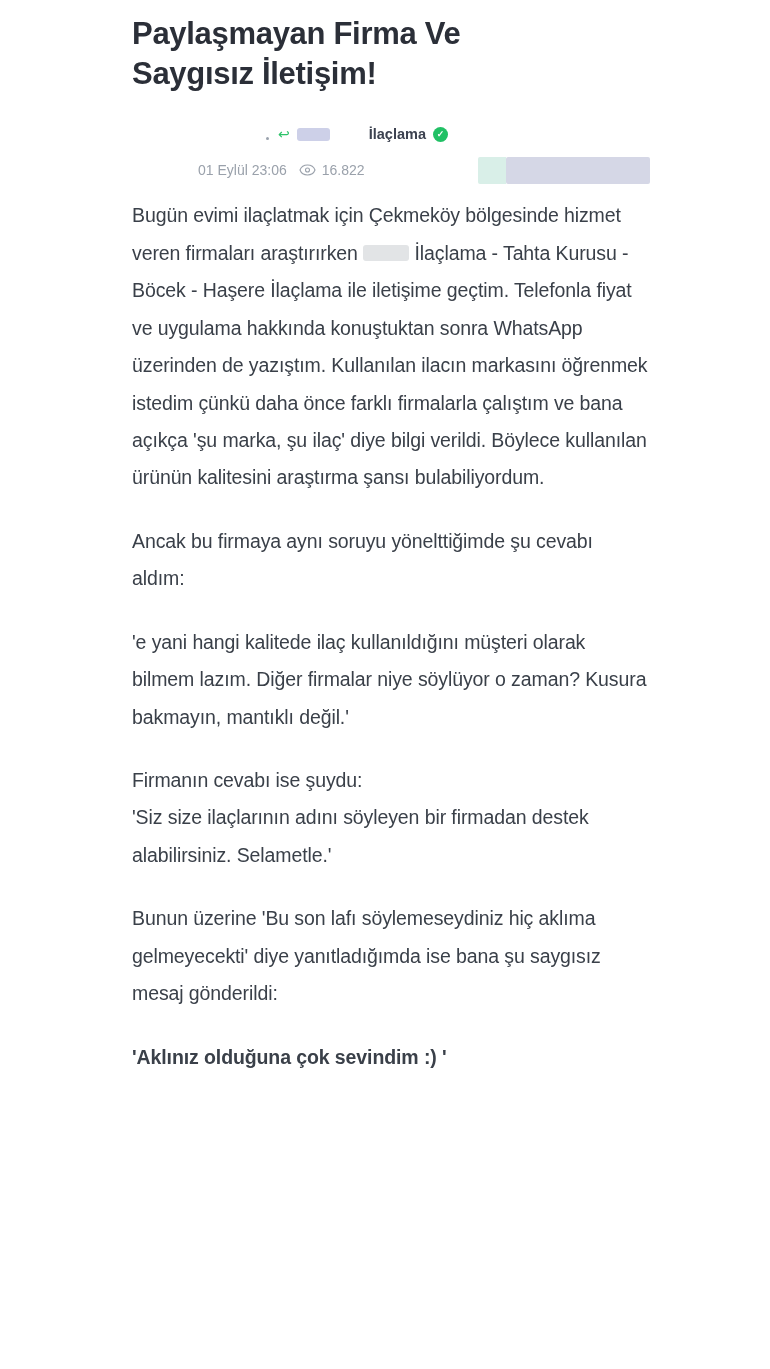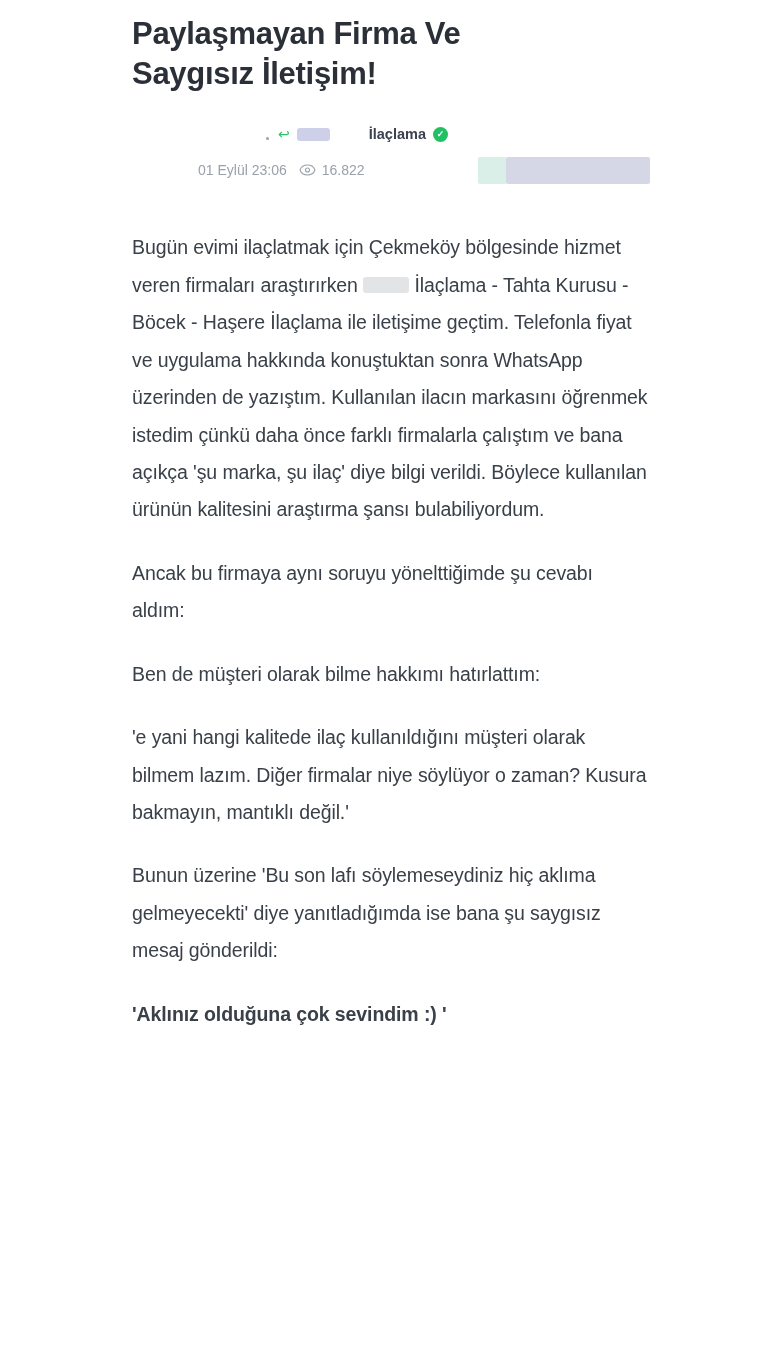--- a/index.html
+++ b/index.html
@@ -117,21 +117,21 @@
   }
   .meta-redacted-bar.teal {
     width: 28px;
     background: #d9efe8;
     border-radius: 2px 0 0 2px;
   }
   .bar-group { display: flex; }
 
   
   .post-body {
-    margin-top: 44px;
+    margin-top: 12px;
     font-size: 19.5px;
     line-height: 1.92;
     color: #3a4049;
     letter-spacing: -0.1px;
   }
   .post-body p {
     margin: 0 0 26px 0;
   }
   .post-body p:last-child { margin-bottom: 0; font-weight: bold; }
   .inline-redact {
@@ -176,19 +176,20 @@
       </span>
     </div>
 
   </div>
 
   <div class="post-body">
     <p>
       <span>Bugün evimi ilaçlatmak için Çekmeköy bölgesinde hizmet veren firmaları araştırırken </span><span class="inline-redact"></span><span> İlaçlama - Tahta Kurusu - Böcek - Haşere İlaçlama ile iletişime geçtim. Telefonla fiyat ve uygulama hakkında konuştuktan sonra WhatsApp üzerinden de yazıştım. Kullanılan ilacın markasını öğrenmek istedim çünkü daha önce farklı firmalarla çalıştım ve bana açıkça 'şu marka, şu ilaç' diye bilgi verildi. Böylece kullanılan ürünün kalitesini araştırma şansı bulabiliyordum.</span>
     </p>
     <p>Ancak bu firmaya aynı soruyu yönelttiğimde şu cevabı aldım:</p>
-    <p>Ben de müşteri olarak bilme hakkımı hatırlattım:</p>
     <p>'e yani hangi kalitede ilaç kullanıldığını müşteri olarak bilmem lazım. Diğer firmalar niye söylüyor o zaman? Kusura bakmayın, mantıklı değil.'</p>
+    <p style="white-space: pre-line;">Firmanın cevabı ise şuydu:
+'Siz size ilaçlarının adını söyleyen bir firmadan destek alabilirsiniz. Selametle.'</p>
     <p>Bunun üzerine 'Bu son lafı söylemeseydiniz hiç aklıma gelmeyecekti' diye yanıtladığımda ise bana şu saygısız mesaj gönderildi:</p>
     <p>'Aklınız olduğuna çok sevindim :) '</p>
   </div>
 
 </div>
 
 </body></html>

